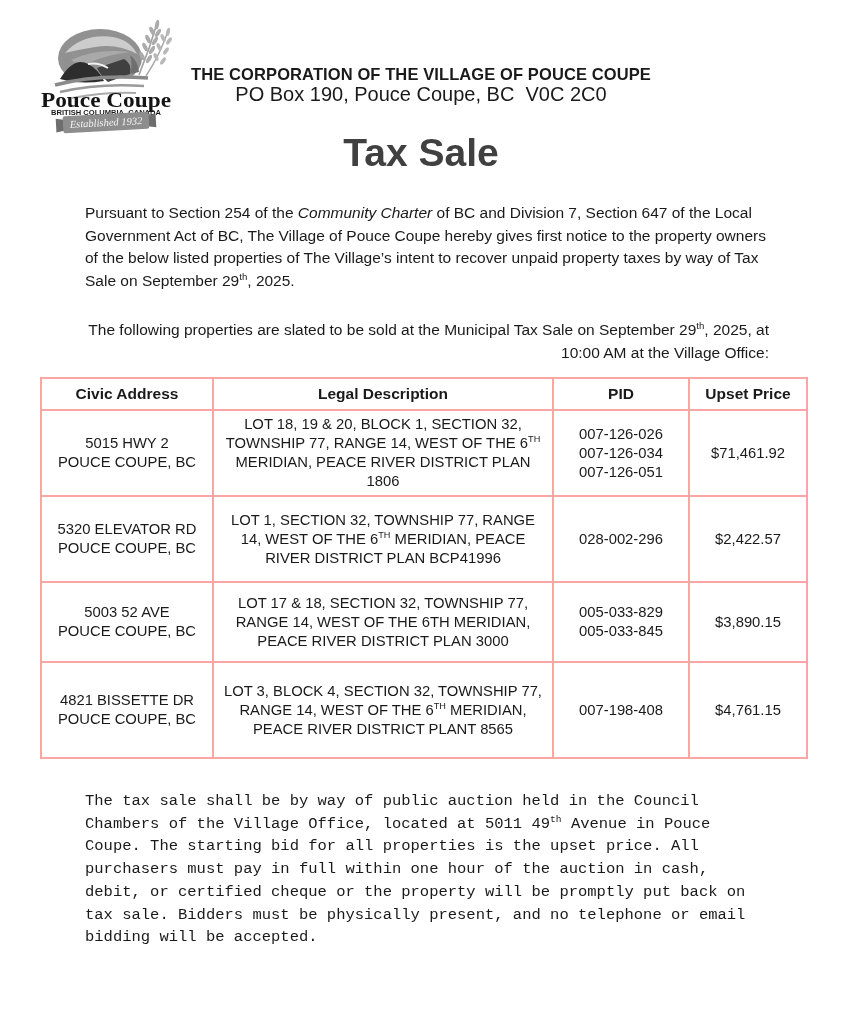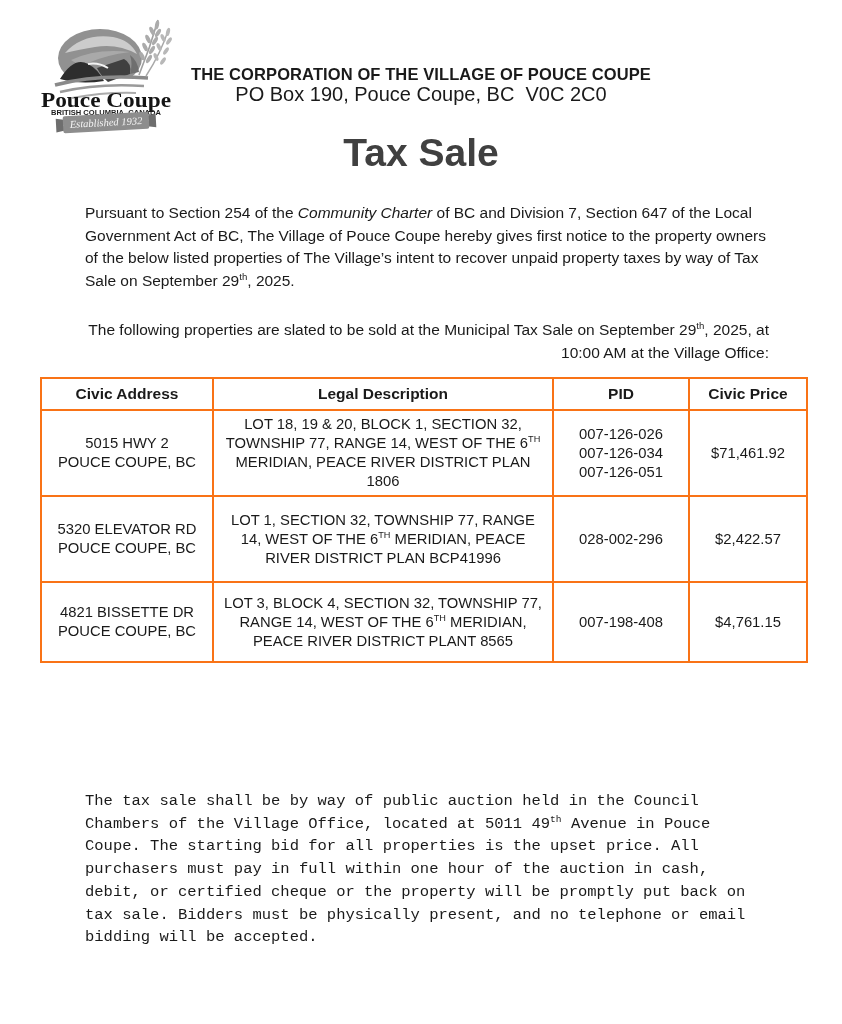--- a/index.html
+++ b/index.html
@@ -77,21 +77,21 @@
   
   .tax-table {
     position: absolute;
     top: 377px;
     left: 40px;
     width: 766px;
     border-collapse: collapse;
     table-layout: fixed;
   }
   .tax-table th, .tax-table td {
-    border: 2px solid #f97316;
+    border: 2px solid #fca5a5;
     font-family: "Liberation Sans", sans-serif;
     color: #1a1a1a;
   }
   .tax-table th {
     height: 26px;
     font-size: 15.5px;
     font-weight: bold;
     text-align: center;
     padding: 2px 4px;
   }
@@ -183,41 +183,49 @@
       <col style="width:172px">
         <col style="width:340px">
         <col style="width:136px">
         <col style="width:118px">
     </colgroup>
     <thead>
       <tr>
         <th>Civic Address</th>
         <th>Legal Description</th>
         <th>PID</th>
-        <th>Civic Price</th>
+        <th>Upset Price</th>
       </tr>
     </thead>
     <tbody>
       <tr>
         <td class="c-civic">5015 HWY 2
 POUCE COUPE, BC</td>
         <td class="c-legal"><span>LOT 18, 19 &amp; 20, BLOCK 1, SECTION 32, TOWNSHIP 77, RANGE 14, WEST OF THE 6</span><sup class="sp">TH</sup><span> MERIDIAN, PEACE RIVER DISTRICT PLAN 1806</span></td>
         <td class="c-pid">007-126-026
 007-126-034
 007-126-051</td>
         <td class="c-price">$71,461.92</td>
       </tr>
       <tr>
         <td class="c-civic">5320 ELEVATOR RD
 POUCE COUPE, BC</td>
         <td class="c-legal"><span>LOT 1, SECTION 32, TOWNSHIP 77, RANGE 14, WEST OF THE 6</span><sup class="sp">TH</sup><span> MERIDIAN, PEACE RIVER DISTRICT PLAN BCP41996</span></td>
         <td class="c-pid">028-002-296</td>
         <td class="c-price">$2,422.57</td>
       </tr>
       <tr>
+        <td class="c-civic">5003 52 AVE
+POUCE COUPE, BC</td>
+        <td class="c-legal"><span>LOT 17 &amp; 18, SECTION 32, TOWNSHIP 77, RANGE 14, WEST OF THE 6TH MERIDIAN, PEACE RIVER DISTRICT PLAN 3000</span><sup class="sp"></sup><span></span></td>
+        <td class="c-pid">005-033-829
+005-033-845</td>
+        <td class="c-price">$3,890.15</td>
+      </tr>
+      <tr>
         <td class="c-civic">4821 BISSETTE DR
 POUCE COUPE, BC</td>
         <td class="c-legal"><span>LOT 3, BLOCK 4, SECTION 32, TOWNSHIP 77, RANGE 14, WEST OF THE 6</span><sup class="sp">TH</sup><span> MERIDIAN, PEACE RIVER DISTRICT PLANT 8565</span></td>
         <td class="c-pid">007-198-408</td>
         <td class="c-price">$4,761.15</td>
       </tr>
     </tbody>
   </table>
 
   <p class="para" id="para-auction"><span>The tax sale shall be by way of public auction held in the Council Chambers of the Village Office, located at 5011 49</span><sup class="sp">th</sup><span> Avenue in Pouce Coupe. The starting bid for all properties is the upset price. All purchasers must pay in full within one hour of the auction in cash, debit, or certified cheque or the property will be promptly put back on tax sale. Bidders must be physically present, and no telephone or email bidding will be accepted.</span></p>

